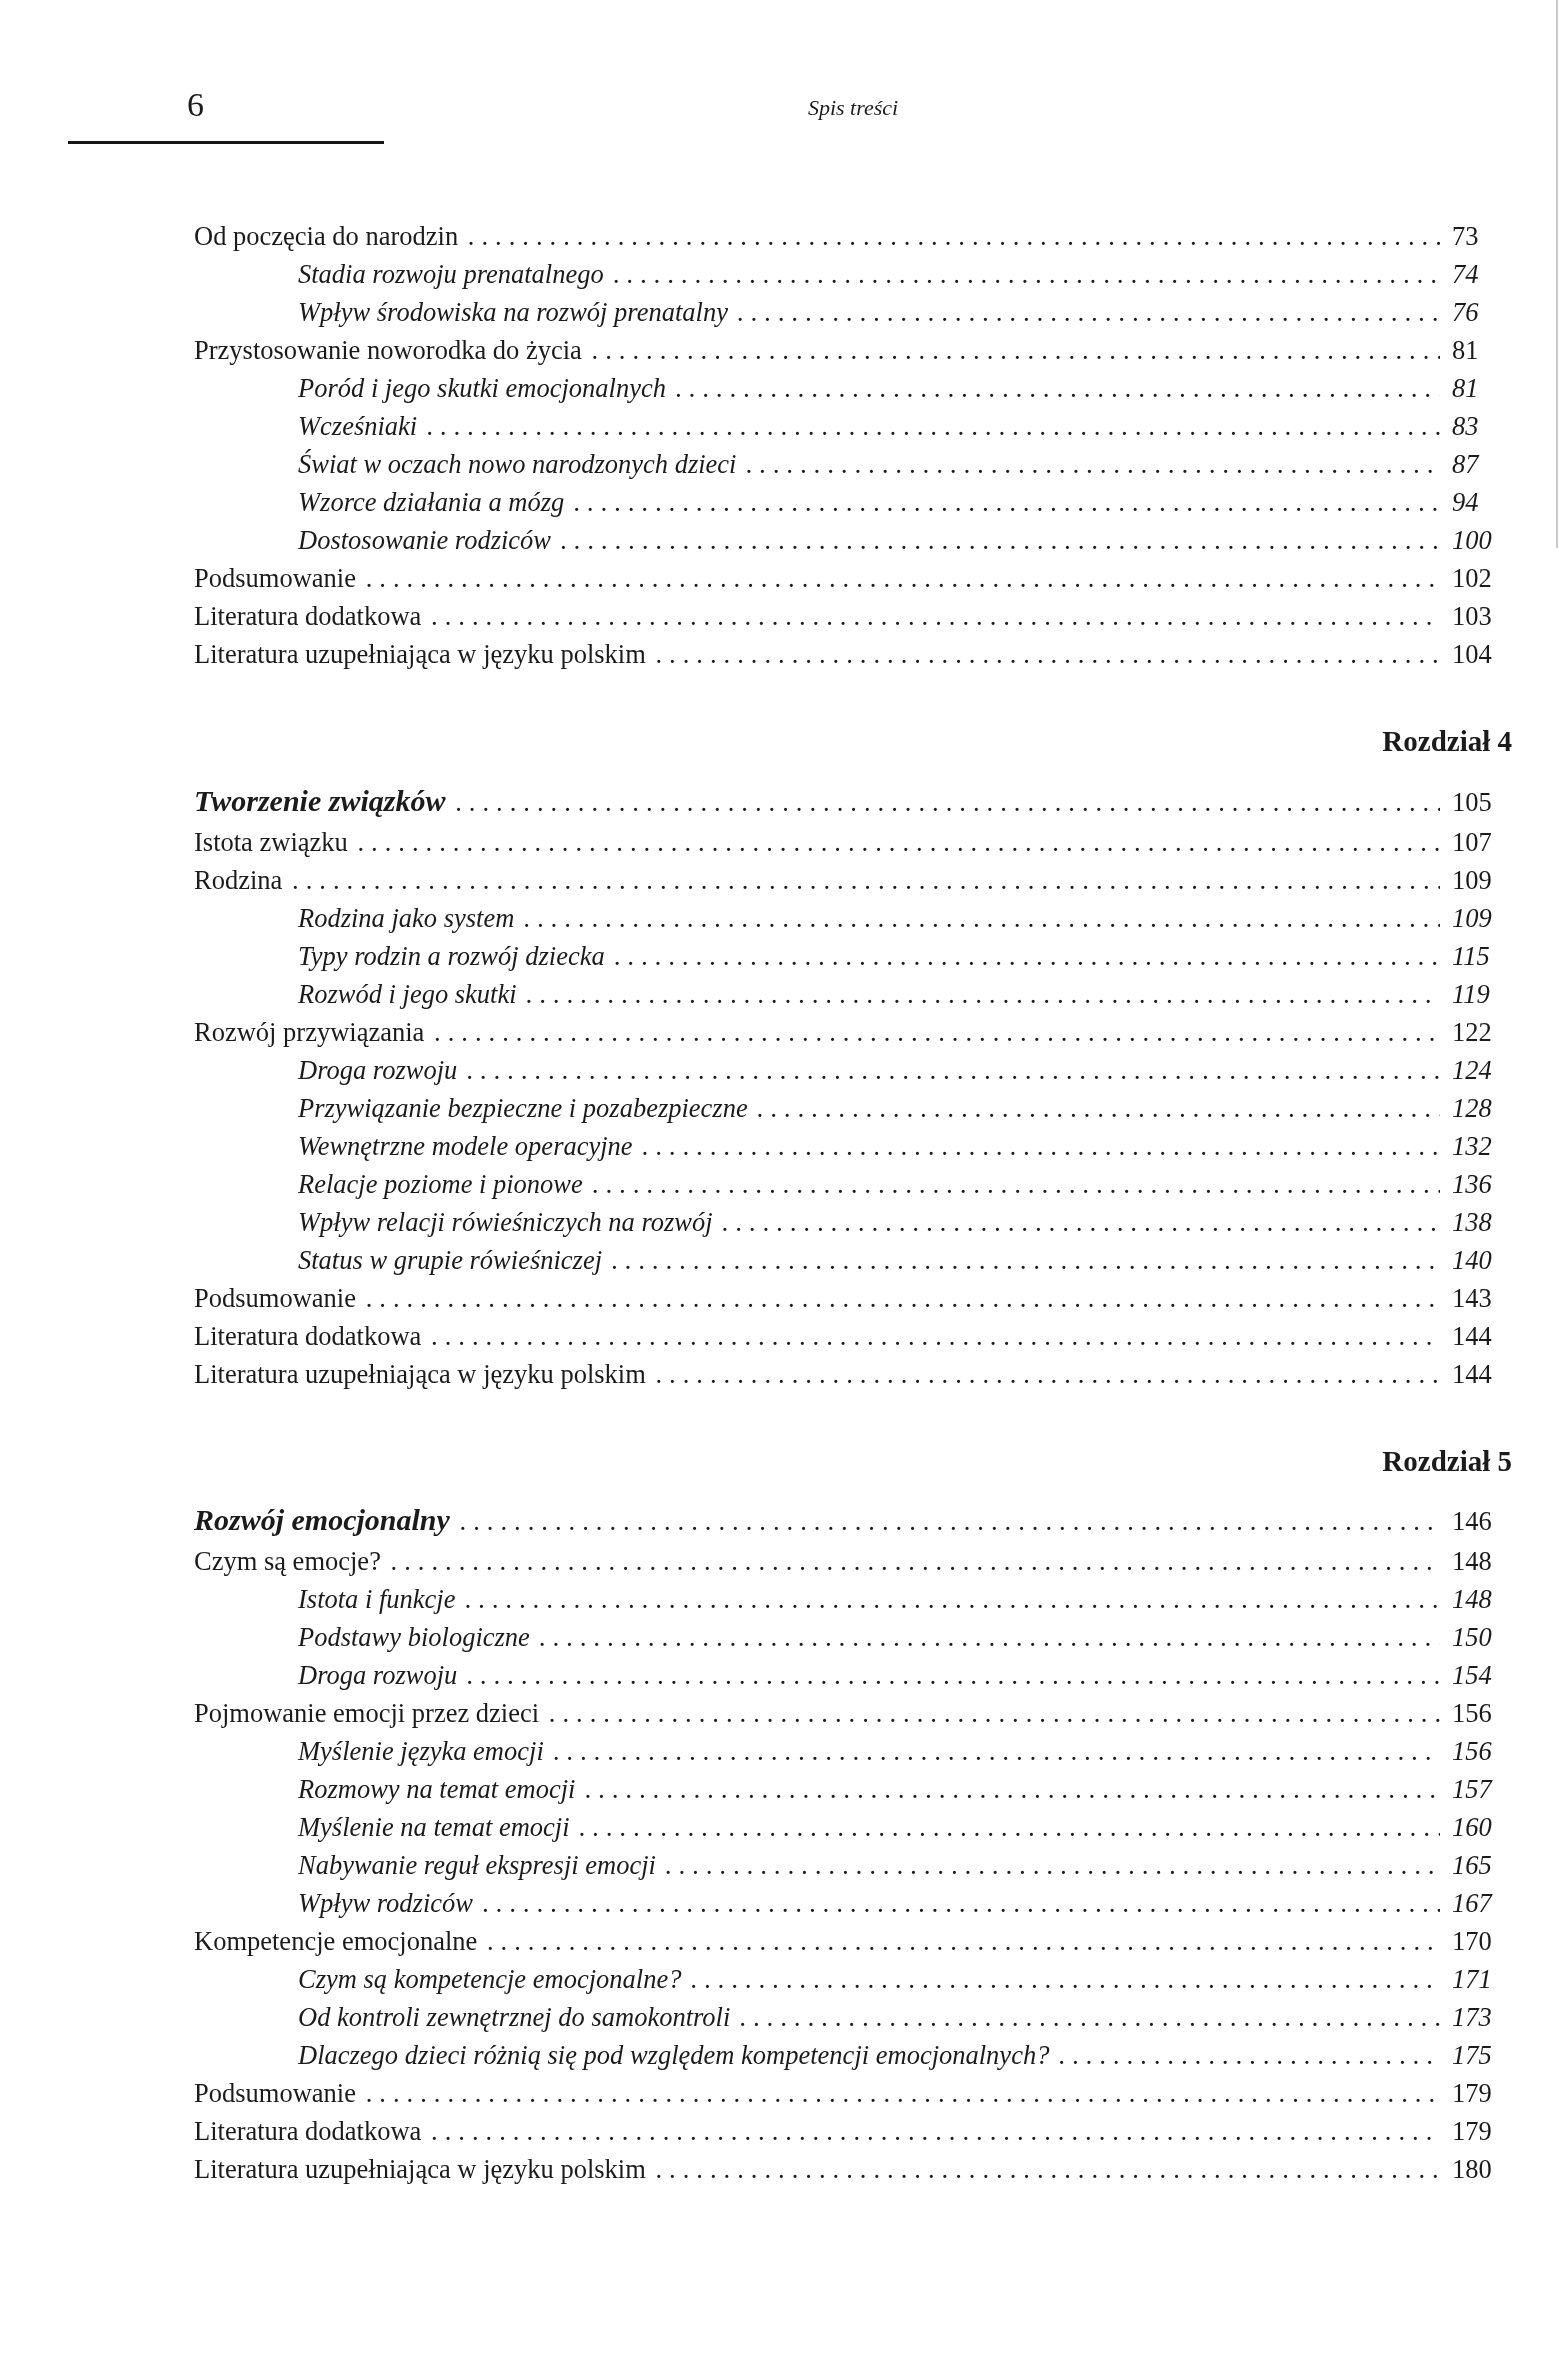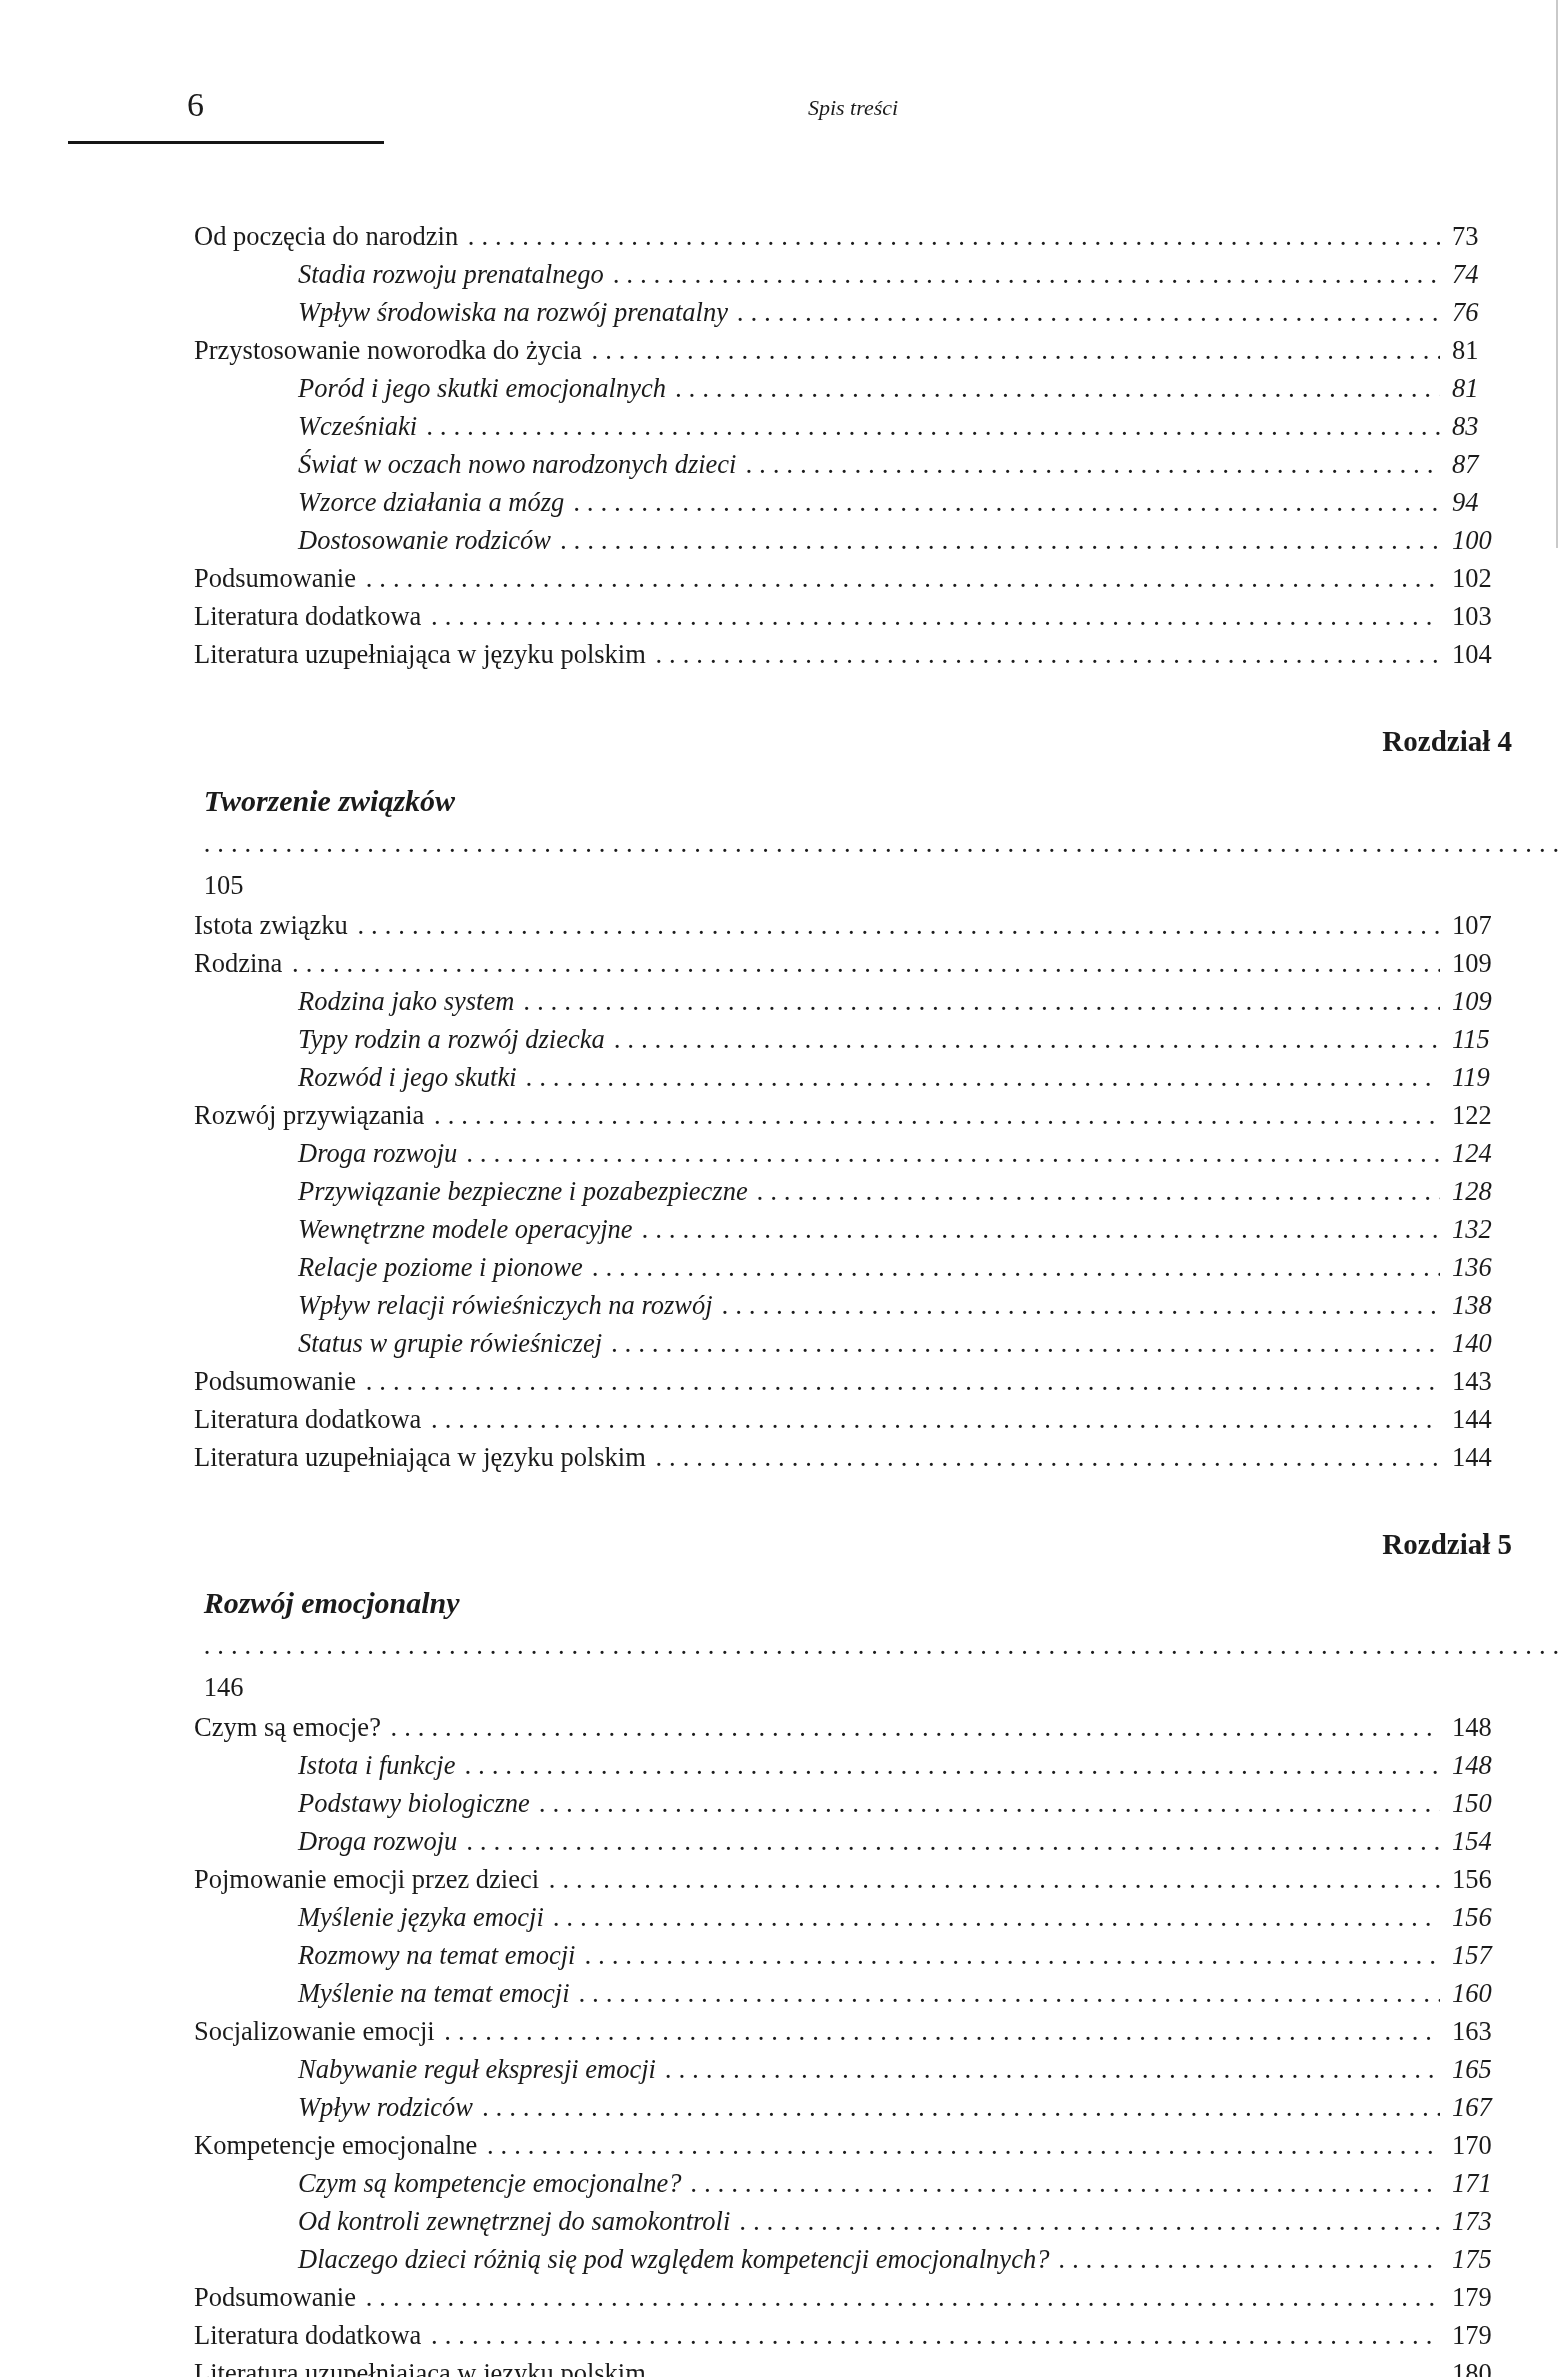--- a/index.html
+++ b/index.html
@@ -73,21 +73,20 @@
   }
   .entry.level-1 {
     padding-left: 104px;
     font-style: italic;
   }
   .entry .label {
     white-space: nowrap;
   }
   .entry.chapter-title {
     line-height: 42px;
-    flex-direction: column;
   }
   .entry.chapter-title .label {
     font-weight: bold;
     font-style: italic;
     font-size: 30px;
   }
   .leader {
     flex: 1;
     overflow: hidden;
     white-space: nowrap;
@@ -301,25 +300,20 @@
         <div class="entry level-1">
           <span class="label">Rozmowy na temat emocji</span>
           <span class="leader"></span>
           <span class="pagenum">157</span>
         </div>
         <div class="entry level-1">
           <span class="label">Myślenie na temat emocji</span>
           <span class="leader"></span>
           <span class="pagenum">160</span>
         </div>
-        <div class="entry level-0">
-          <span class="label">Socjalizowanie emocji</span>
-          <span class="leader"></span>
-          <span class="pagenum">163</span>
-        </div>
         <div class="entry level-1">
           <span class="label">Nabywanie reguł ekspresji emocji</span>
           <span class="leader"></span>
           <span class="pagenum">165</span>
         </div>
         <div class="entry level-1">
           <span class="label">Wpływ rodziców</span>
           <span class="leader"></span>
           <span class="pagenum">167</span>
         </div>

